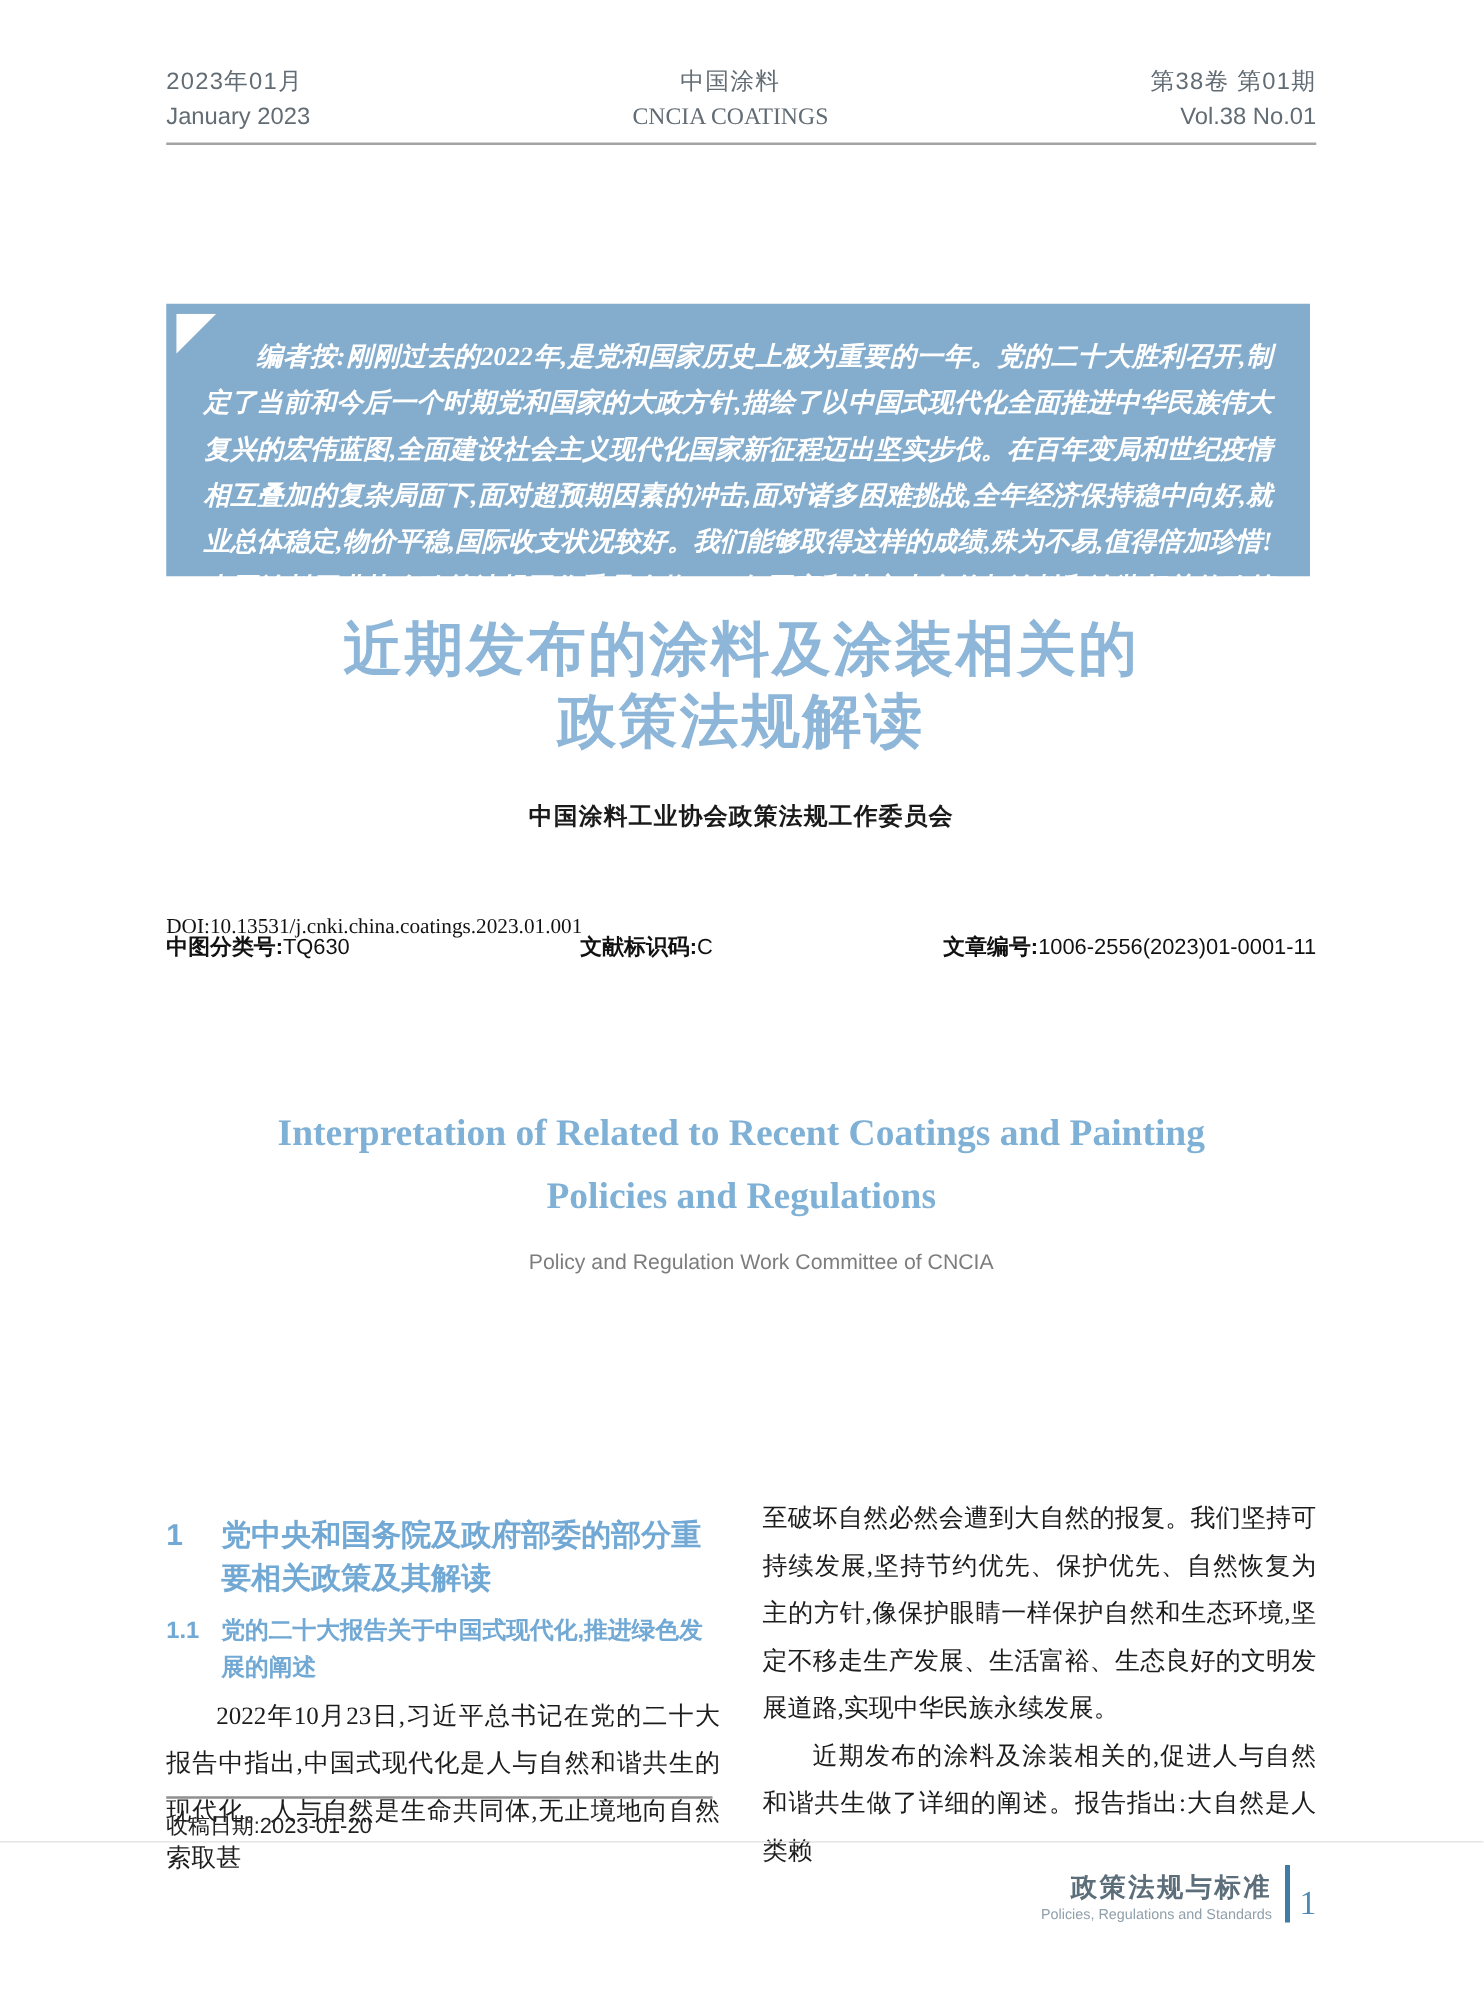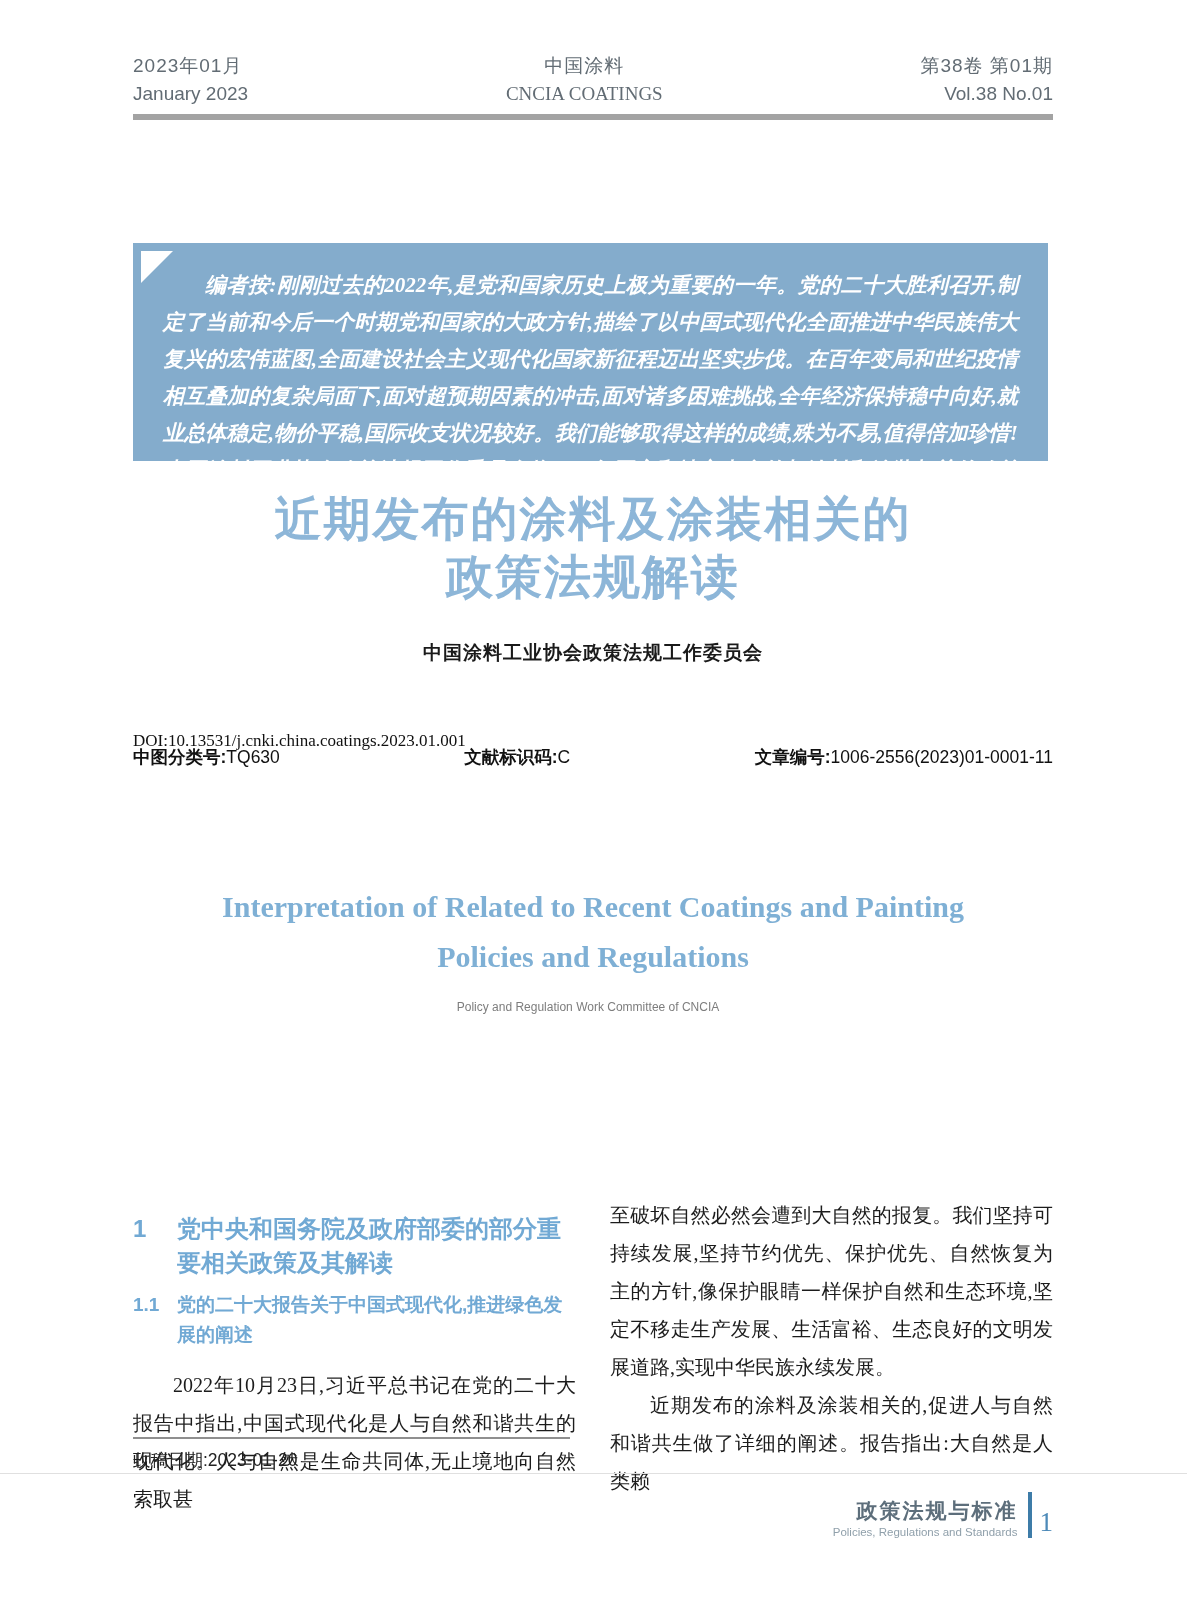--- a/index.html
+++ b/index.html
@@ -8,21 +8,21 @@
     width:1187px;height:1600px;
     background:#ffffff;
     font-family:"Liberation Sans",sans-serif;
     overflow:hidden;
   }
   
   .jheader{
     position:absolute;left:133px;top:52px;width:920px;
     display:flex;justify-content:space-between;
     color:#626c74;font-size:19px;line-height:28px;
-    border-bottom:6px solid #a3a3a3;padding-bottom:6px;
+    border-bottom:2px solid #a3a3a3;padding-bottom:6px;
   }
   .jheader .col{display:flex;flex-direction:column;}
   .jheader .c-left{text-align:left;}
   .jheader .c-center{text-align:center;font-family:Liberation Serif, serif;}
   .jheader .c-right{text-align:right;}
   .jheader .cn{letter-spacing:1px;}
   
   .editor-note{
     position:absolute;left:133px;top:243px;width:915px;height:218px;
     background:#84accc;color:#ffffff;
@@ -53,36 +53,36 @@
   .doi-line{
     position:absolute;left:133px;top:731px;width:920px;
     font-family:"Liberation Serif",serif;font-size:17px;color:#111111;
   }
   .title-en{
     position:absolute;left:133px;top:882px;width:920px;
     text-align:center;font-family:"Liberation Serif",serif;
     font-weight:bold;font-size:30px;line-height:50px;color:#7fb0d5;
   }
   .author-en{
-    position:absolute;left:128px;top:1000px;width:920px;
-    text-align:center;font-size:12px;color:#7d7d7d;
+    position:absolute;left:149px;top:1000px;width:920px;
+    text-align:center;font-size:17px;color:#7d7d7d;
   }
   
   .body-cols{
     position:absolute;left:133px;top:1196px;width:920px;
     display:flex;gap:34px;
   }
   .bcol{flex:1;min-width:0;}
   .sec1{
     display:flex;margin-top:16px;margin-bottom:10px;
     font-size:24px;font-weight:bold;color:#71a9d4;line-height:34px;
   }
   .sec1 .num{flex:0 0 44px;}
   .sec11{
-    display:flex;margin-bottom:16px;
+    display:flex;margin-bottom:4px;
     font-size:19px;font-weight:bold;color:#71a9d4;line-height:30px;
   }
   .sec11 .num{flex:0 0 44px;}
   .para{
     margin:0;font-family:"Liberation Serif",serif;
     font-size:20px;line-height:38px;color:#1c1c1c;
     text-align:justify;
   }
   .para.indent{text-indent:2em;}
   

